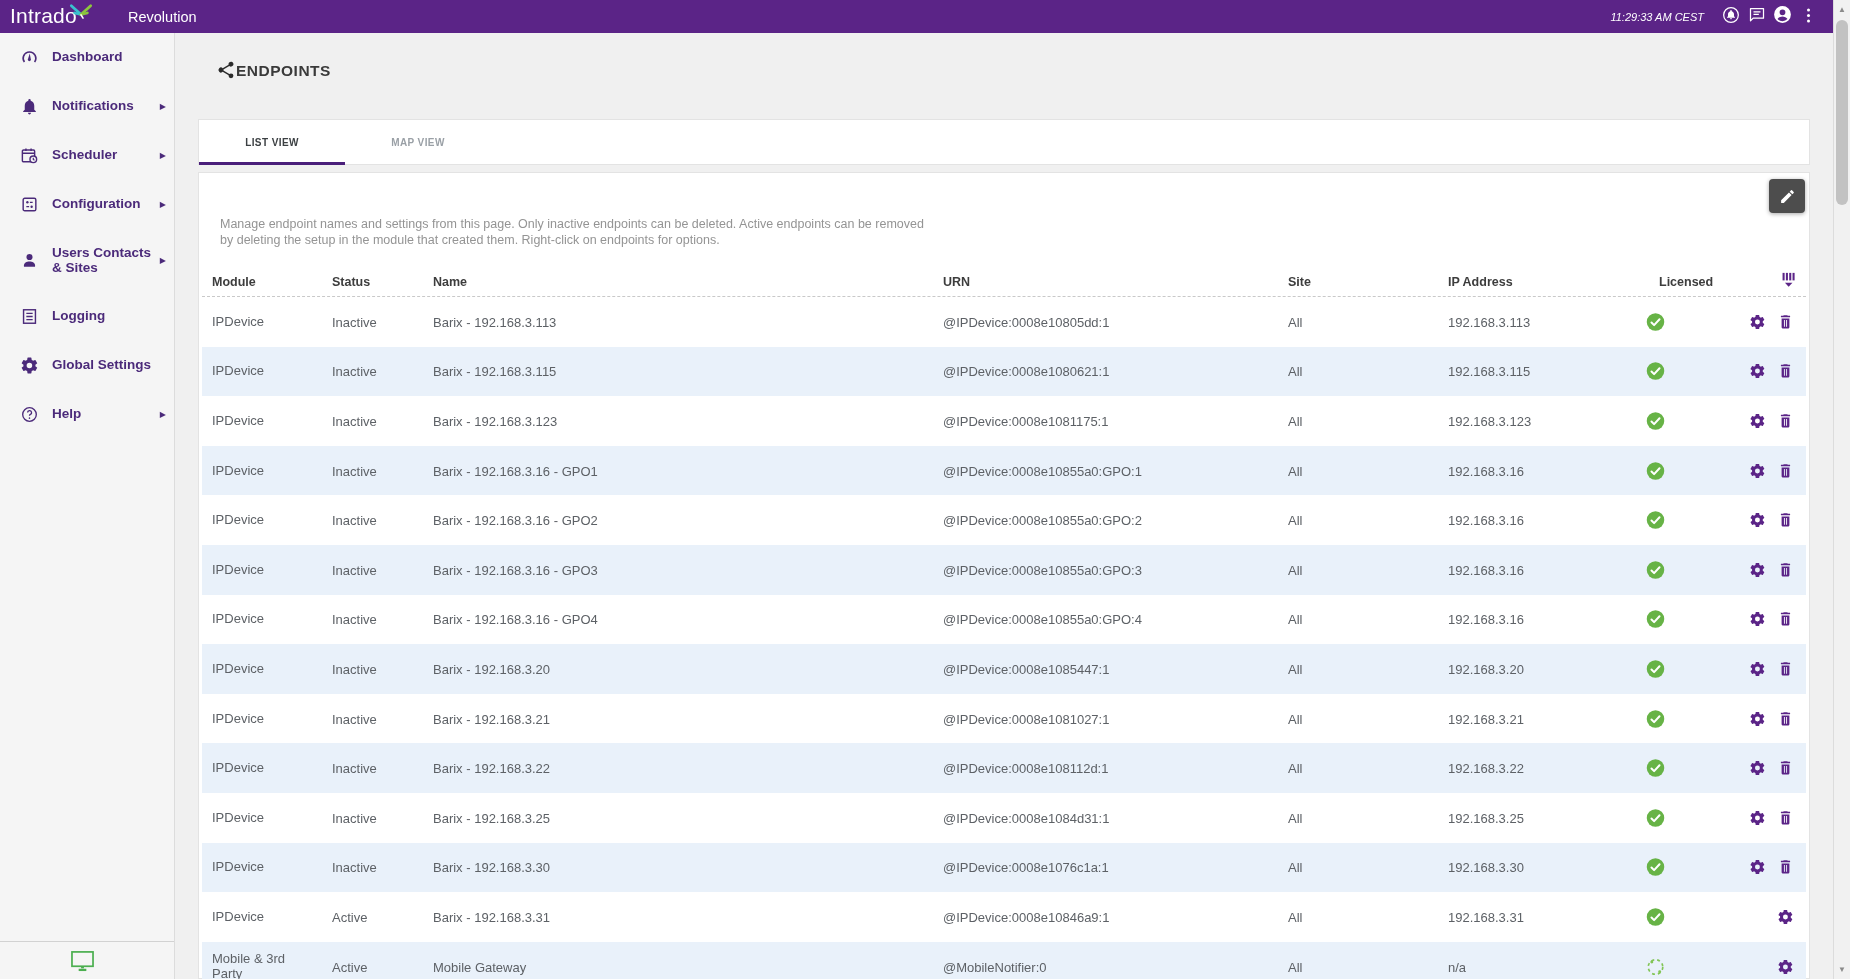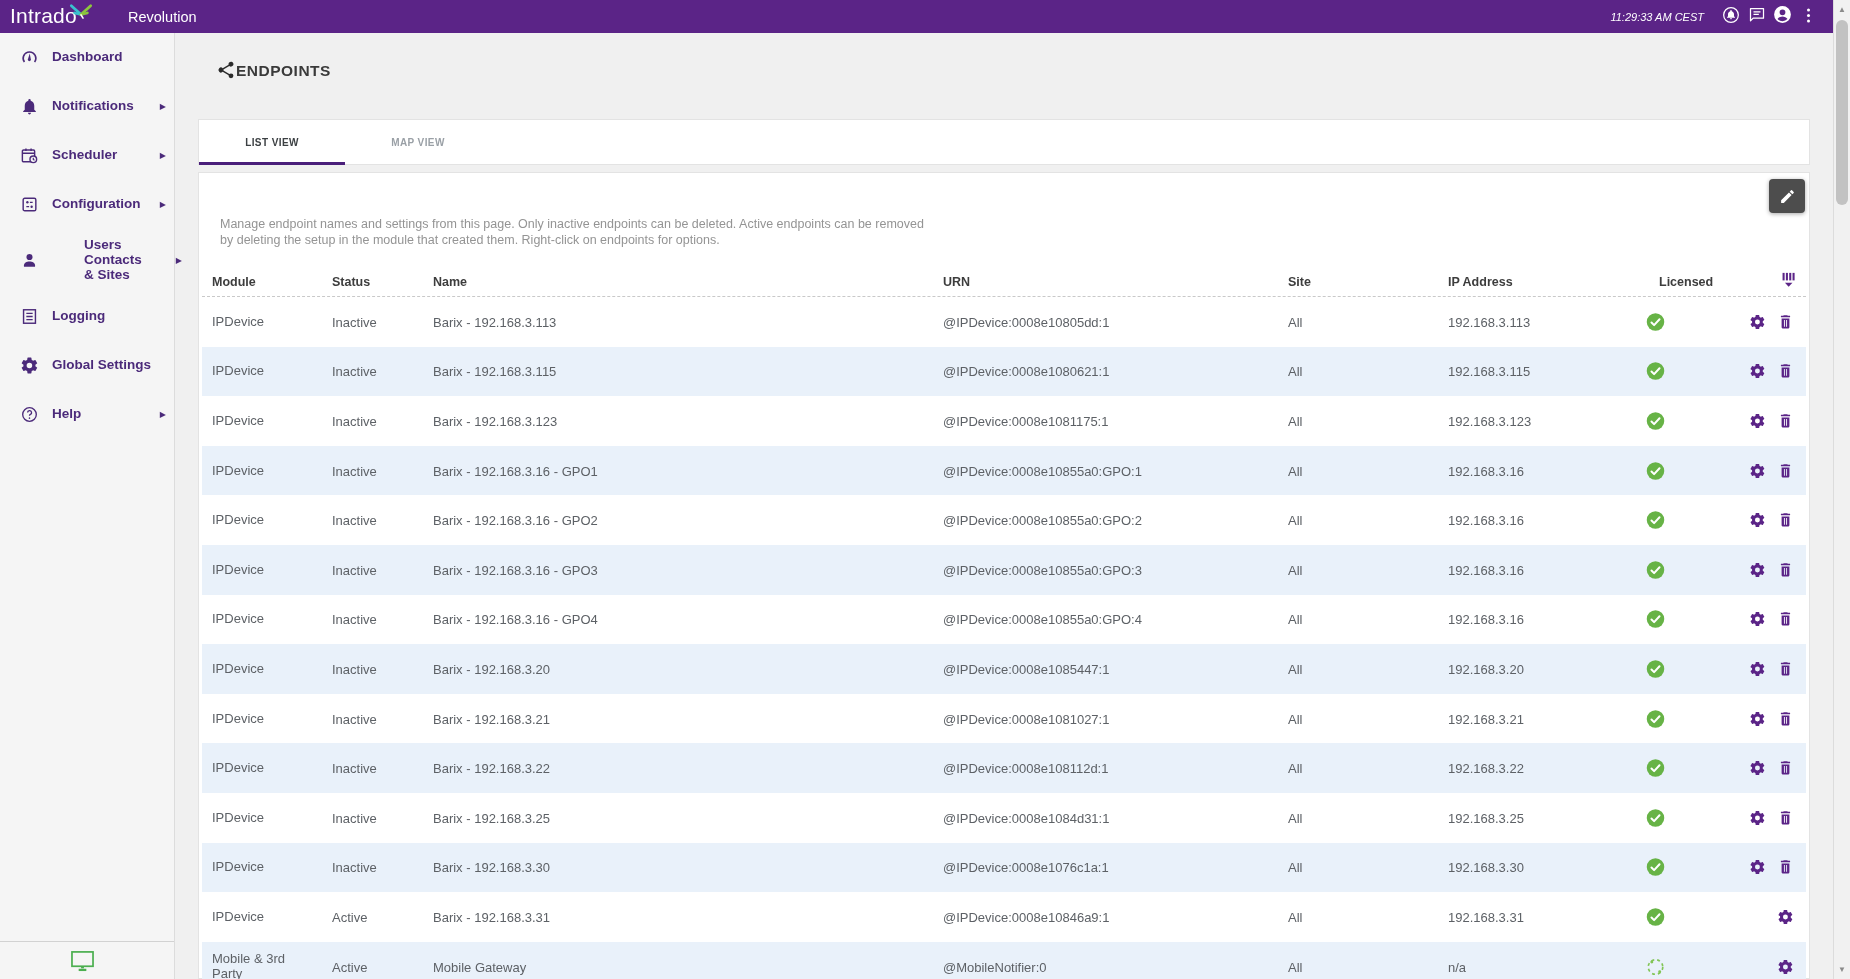--- a/index.html
+++ b/index.html
@@ -22,21 +22,21 @@
   .scrollbar { position:absolute; right:0; top:0; width:17px; height:979px;
     background:#f1f1f1; border-left:1px solid #dcdcdc; z-index:6; }
   .sb-arrow { position:absolute; left:0; width:16px; text-align:center; font-size:8px; color:#8a8a8a; cursor:pointer; }
   .sb-up { top:5px; } .sb-down { bottom:5px; }
   .sb-thumb { position:absolute; left:2px; top:20px; width:12px; height:185px; background:#c2c2c2; border-radius:6px; cursor:pointer; }
   
   .sidebar { position:absolute; left:0; top:33px; width:175px; height:946px;
     background:#f5f5f5; border-right:1px solid #dcdcdc; display:flex; flex-direction:column; }
   .side-item { display:flex; align-items:center; min-height:49px; padding:0 8px 0 20px;
     color:#4b2a7a; cursor:pointer; }
-  .side-item.tall { min-height:63px;gap:32px; }
+  .side-item.tall { min-height:63px; }
   .side-icon { width:19px; height:19px; flex:none; display:inline-flex; color:#4b2a7a; }
   .side-label { margin-left:13px; font-size:13.5px; font-weight:700; line-height:1.1; flex:1; }
   .side-arrow { font-size:8px; color:#4b2a7a; margin-left:2px; flex:none; }
   .sidebar-footer { position:absolute; left:0; bottom:0; width:174px; height:38px;
     border-top:1px solid #d2d2d2; display:flex; align-items:center; background:#f5f5f5; }
   .monitor-wrap { margin-left:70px; display:inline-flex; cursor:pointer; }
   
   .title-row { position:absolute; left:216px; top:60px; display:flex; align-items:flex-end; }
   .title-icon { width:20px; height:20px; display:inline-flex; }
   .page-title { font-size:15.5px; font-weight:700; color:#3a3a3a; letter-spacing:.5px; }

